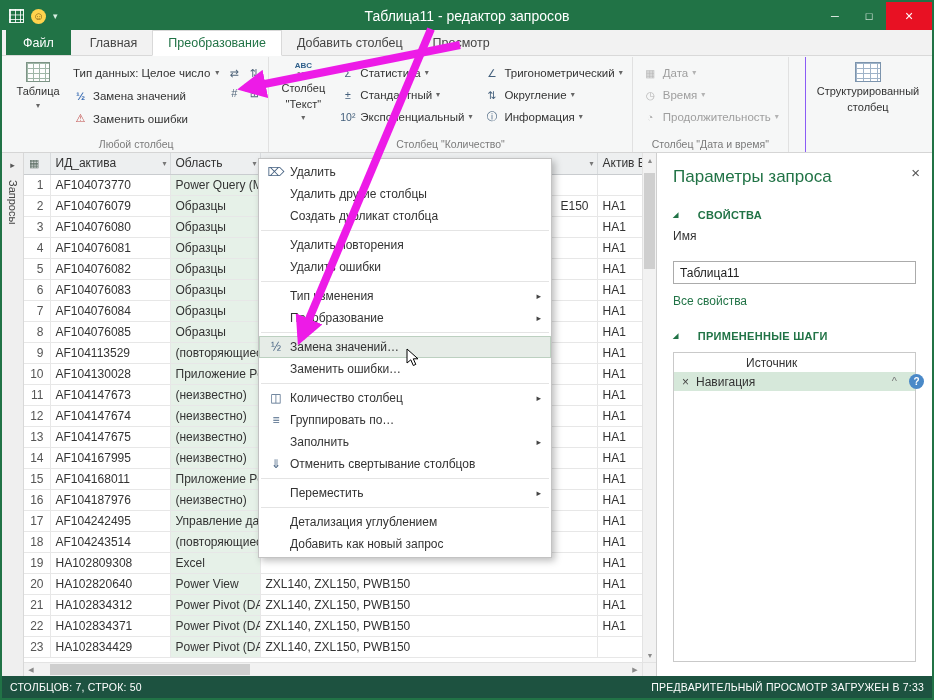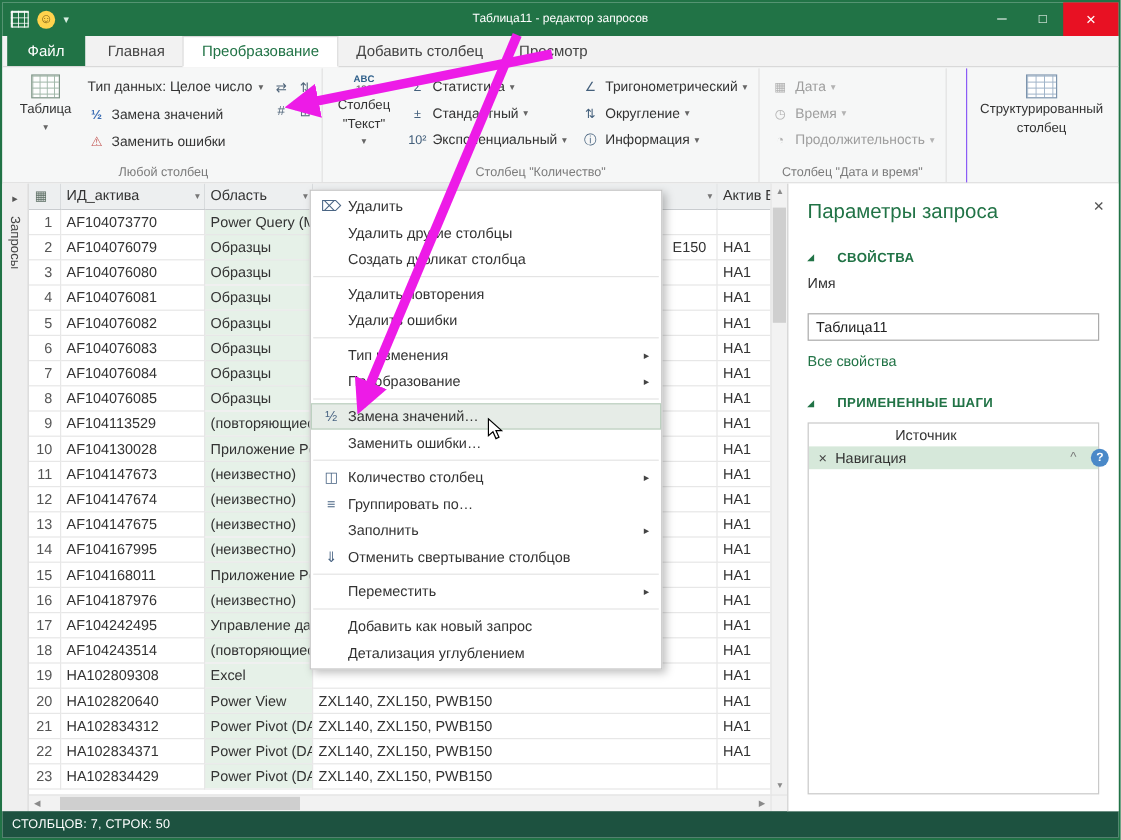--- a/index.html
+++ b/index.html
@@ -10,21 +10,21 @@
   .window{position:absolute;inset:0;border:2px solid var(--accent);background:#fff;display:flex;flex-direction:column}
 
   
   .titlebar{height:28px;background:var(--accent);display:flex;align-items:center;position:relative;flex:0 0 auto}
   .tb-icons{display:flex;align-items:center;gap:7px;padding-left:7px;z-index:2}
   .excel-ico{width:15px;height:14px;border:1px solid rgba(255,255,255,.92);background-color:transparent;
      background-image:linear-gradient(rgba(255,255,255,.85) 1px,transparent 1px),linear-gradient(90deg,rgba(255,255,255,.85) 1px,transparent 1px);
      background-size:100% 4.5px,5px 100%;display:inline-block}
   .smiley{width:15px;height:15px;border-radius:50%;background:#ffd34d;color:#7a5b14;font-size:11px;line-height:14px;text-align:center;display:inline-block}
   .tb-caret{color:#d8efe2;font-size:9px}
-  .tb-title{position:absolute;left:0;right:0;text-align:center;color:#fff;font-size:10px;line-height:28px;pointer-events:none}
+  .tb-title{position:absolute;left:0;right:0;text-align:center;color:#fff;font-size:14px;line-height:28px;pointer-events:none}
   .tb-controls{margin-left:auto;display:flex;height:100%;z-index:2}
   .tbtn{width:34px;height:100%;display:flex;align-items:center;justify-content:center;color:#fff;font-size:11px}
   .tbtn.close{width:46px;background:var(--red);font-size:14px}
 
   
   .tabs{height:26px;background:#f2f2f2;display:flex;align-items:stretch;padding-left:4px;position:relative;border-bottom:1px solid #d9d9d9;flex:0 0 auto}
   .tab{display:flex;align-items:center;padding:0 15px;font-size:12.5px;color:#444;white-space:nowrap}
   .tab.file{background:var(--accent);color:#fff;padding:0 17px;margin-right:4px}
   .tab.active{background:#fff;color:var(--accent);border:1px solid #d9d9d9;border-bottom:1px solid #fff;margin-bottom:-1px}
   .tab-extras{position:absolute;right:8px;top:0;height:100%;display:flex;align-items:center;gap:12px}
@@ -509,20 +509,21 @@
           <div class="step selected">
             <span class="step-x">×</span>
             <span class="step-lbl">Навигация</span>
           </div>
         </div>
     </div>
   </div>
 
   <div class="statusbar">
     <span>СТОЛБЦОВ: 7, СТРОК: 50</span>
+    <span>ПРЕДВАРИТЕЛЬНЫЙ ПРОСМОТР ЗАГРУЖЕН В 7:33</span>
   </div>
 
   <div class="ctxmenu">
       <div class="mi">
         <span class="mico2">⌦</span>
         <span class="milbl">Удалить</span>
       </div>
       <div class="mi">
         <span class="mico2"></span>
         <span class="milbl">Удалить другие столбцы</span>
@@ -581,25 +582,25 @@
       </div>
       <div class="msep"></div>
       <div class="mi">
         <span class="mico2"></span>
         <span class="milbl">Переместить</span>
         <span class="misub">▸</span>
       </div>
       <div class="msep"></div>
       <div class="mi">
         <span class="mico2"></span>
+        <span class="milbl">Детализация углублением</span>
+      </div>
+      <div class="mi">
+        <span class="mico2"></span>
         <span class="milbl">Добавить как новый запрос</span>
-      </div>
-      <div class="mi">
-        <span class="mico2"></span>
-        <span class="milbl">Детализация углублением</span>
       </div>
     </div>
 
   <svg class="cursor" width="14" height="20" viewBox="0 0 14 20">
     <path d="M1,1 L1,15 L4.8,11.8 L7.3,17.5 L9.8,16.4 L7.3,10.8 L12,10.8 Z" fill="#ffffff" stroke="#000000" stroke-width="1"></path>
   </svg>
 
   <svg class="arrows" width="934" height="700" viewBox="0 0 934 700">
     <defs>
       <marker id="mh" markerWidth="3.6" markerHeight="3.6" refX="2.6" refY="1.8" orient="auto">

